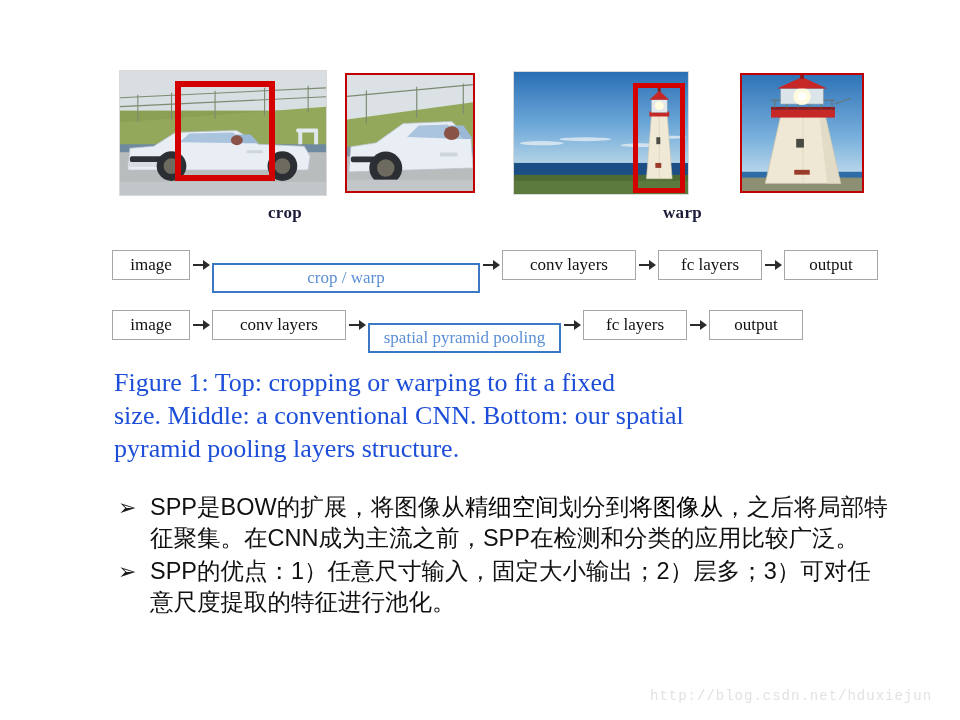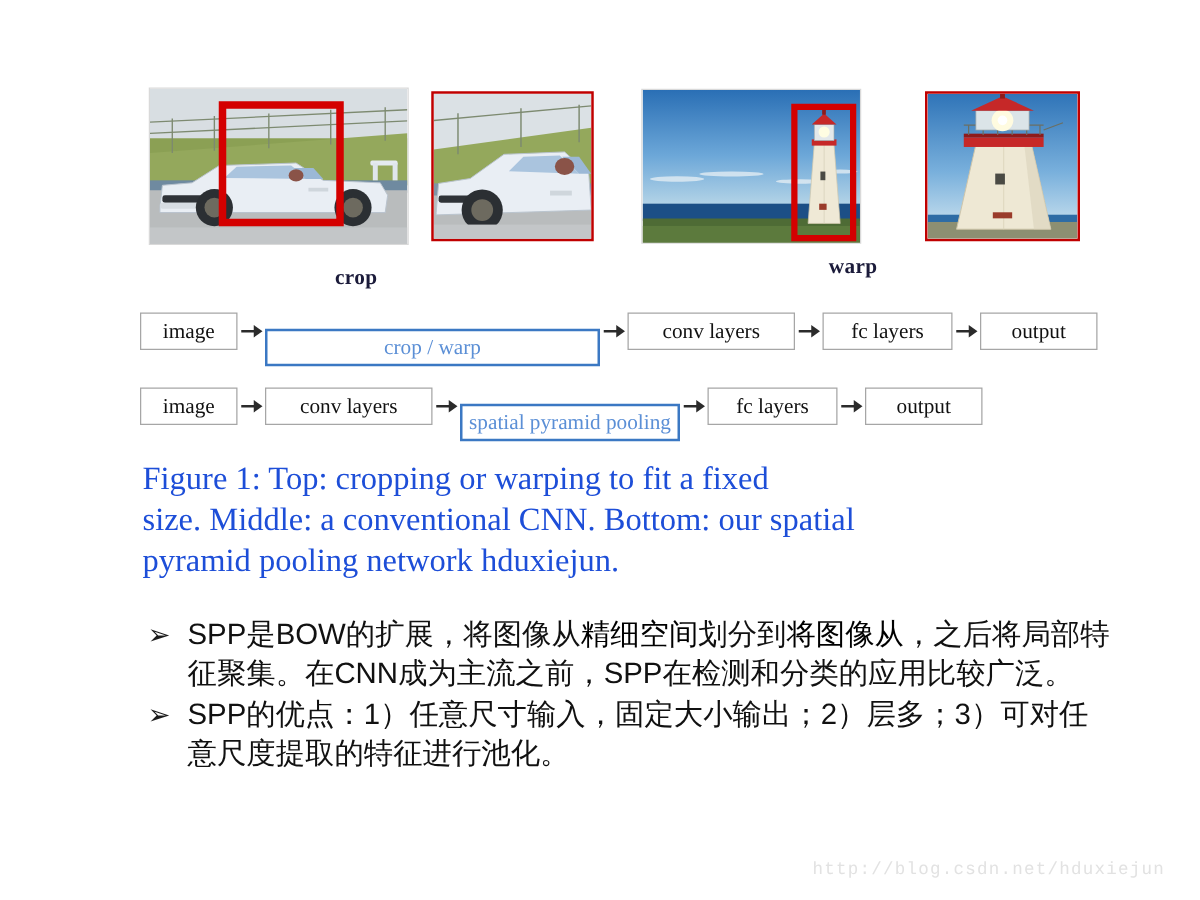--- a/index.html
+++ b/index.html
@@ -54,21 +54,21 @@
 
   
   .strip-caption {
     position: absolute;
     font-family: "Liberation Serif", serif;
     font-size: 17px;
     color: #1b1b3a;
     font-weight: 700;
     letter-spacing: .3px;
   }
-  #caption-crop { left: 268px; top: 212px; }
+  #caption-crop { left: 268px; top: 203px; }
   #caption-warp { left: 663px; top: 203px; }
 
   
   .flow-row {
     position: absolute;
     left: 0;
     height: 34px;
     display: flex;
     align-items: center;
   }
@@ -329,31 +329,31 @@
     <div class="fbox" style="width: 104px;">fc layers</div>
     <div class="farrow"></div>
     <div class="fbox" style="width: 94px;">output</div>
   </div>
 
 <div class="flow-row" id="flow-row-2">
     <div class="fbox" style="width: 78px;">image</div>
     <div class="farrow"></div>
     <div class="fbox" style="width: 134px;">conv layers</div>
     <div class="farrow"></div>
-    <div class="fbox accent" style="width: 176px;">spatial pyramid pooling</div>
+    <div class="fbox accent" style="width: 193px;">spatial pyramid pooling</div>
     <div class="farrow"></div>
     <div class="fbox" style="width: 104px;">fc layers</div>
     <div class="farrow"></div>
     <div class="fbox" style="width: 94px;">output</div>
   </div>
 
 <div id="figure-caption">
   <div>Figure 1: Top: cropping or warping to fit a fixed</div>
   <div>size. Middle: a conventional CNN. Bottom: our spatial</div>
-  <div class="last">pyramid pooling network hduxiejun.</div>
+  <div class="last">pyramid pooling layers structure.</div>
 </div>
 
 <div id="bullets">
     <div class="bullet"><span class="marker">➢</span><span>SPP是BOW的扩展，将图像从</span><span class="hl-red">精细空间</span><span>划分到</span><span class="hl-red">将图像从</span><span>，之后将局部特征聚集。在CNN成为主流之前，SPP在检测和分类的应用比较广泛。</span></div>
     <div class="bullet"><span class="marker">➢</span><span>SPP的优点：1）任意尺寸输入，固定大小输出；2）层多；3）可对任意尺度提取的特征进行池化。</span></div>
   </div>
 
 <div id="watermark">http://blog.csdn.net/hduxiejun</div>
 
 </body></html>

